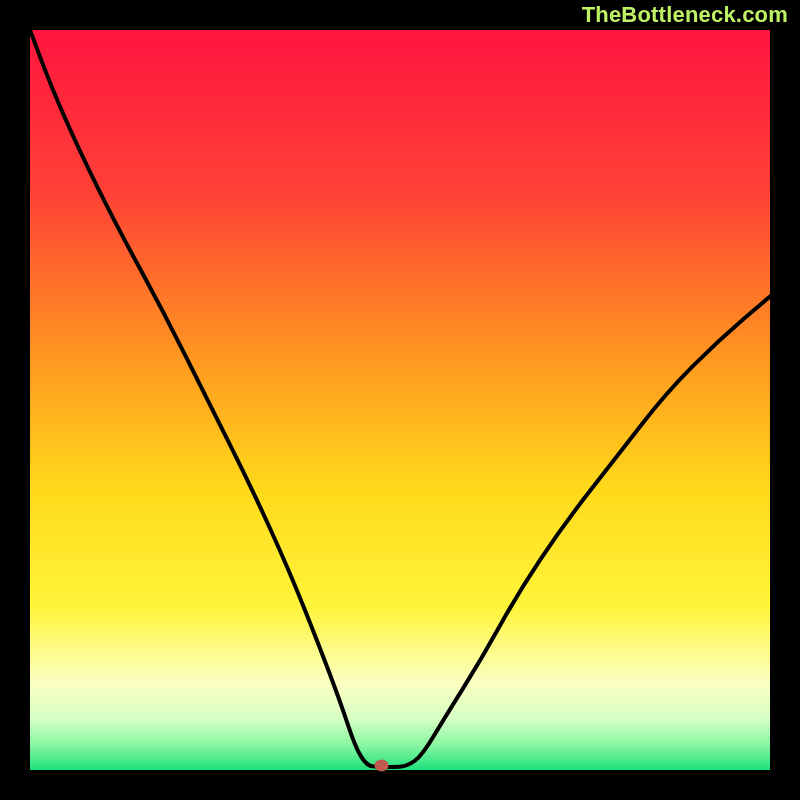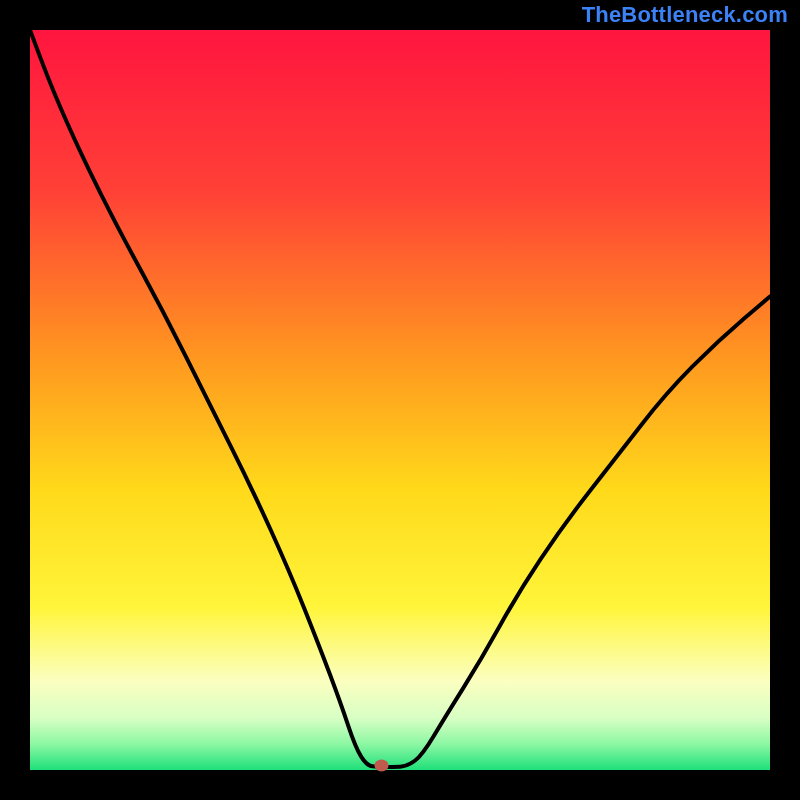--- a/index.html
+++ b/index.html
@@ -15,21 +15,21 @@
     width: 800px;
     height: 800px;
   }
   .watermark {
     position: absolute;
     top: 2px;
     right: 12px;
     font-family: Arial, Helvetica, sans-serif;
     font-size: 22px;
     font-weight: bold;
-    color: #3b82f6;
+    color: #bef264;
     letter-spacing: 0.2px;
     z-index: 10;
   }
   svg {
     position: absolute;
     left: 0;
     top: 0;
   }
 </style>
 </head>

